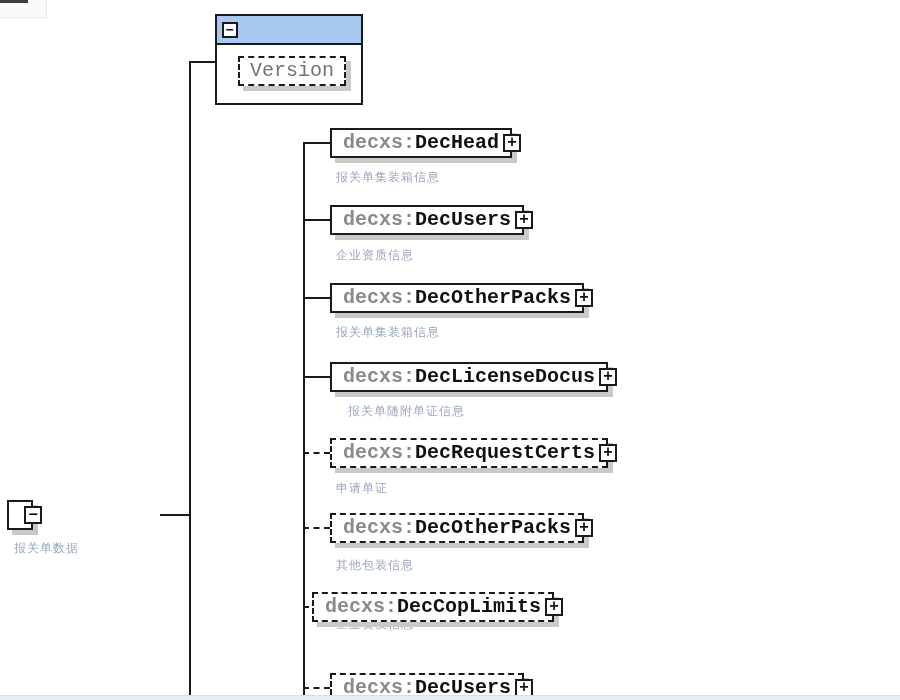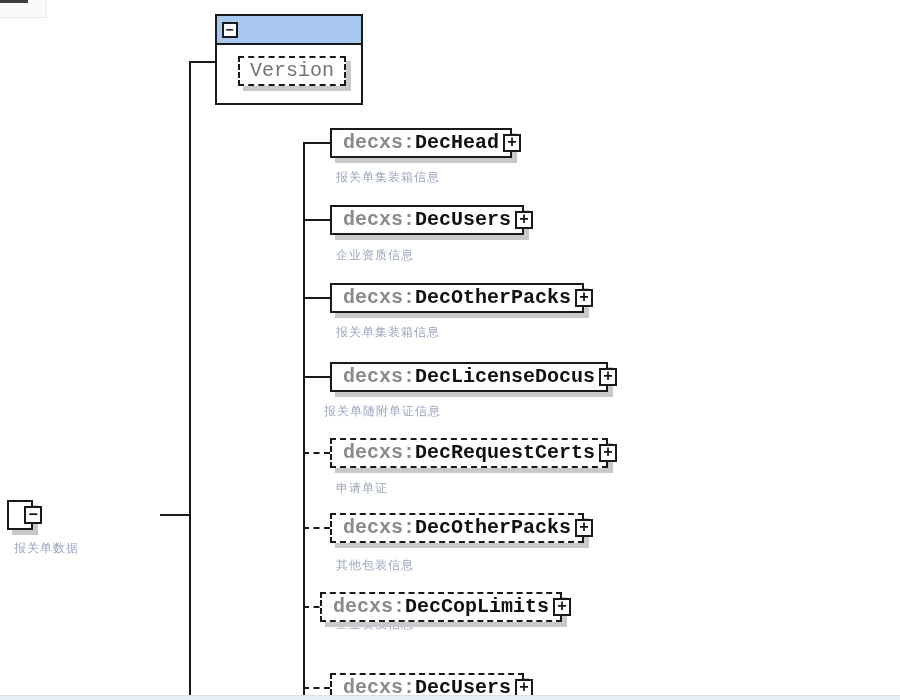--- a/index.html
+++ b/index.html
@@ -119,35 +119,35 @@
   <div class="node" style="left:330px;top:283px">
     <span class="prefix">decxs:</span><span class="nm">DecOtherPacks</span>
     <span class="toggle">+</span>
   </div>
   <div class="caption" style="left:336px;top:324px">报关单集装箱信息</div>
 
   <div class="node" style="left:330px;top:362px">
     <span class="prefix">decxs:</span><span class="nm">DecLicenseDocus</span>
     <span class="toggle">+</span>
   </div>
-  <div class="caption" style="left:324px;top:403px">报关单随附单证信息</div>
+  <div class="caption" style="left:348px;top:403px">报关单随附单证信息</div>
 
   <div class="node optional" style="left:330px;top:438px">
     <span class="prefix">decxs:</span><span class="nm">DecRequestCerts</span>
     <span class="toggle">+</span>
   </div>
   <div class="caption" style="left:336px;top:480px">申请单证</div>
 
   <div class="node optional" style="left:330px;top:513px">
     <span class="prefix">decxs:</span><span class="nm">DecOtherPacks</span>
     <span class="toggle">+</span>
   </div>
   <div class="caption" style="left:336px;top:557px">其他包装信息</div>
 
-  <div class="node optional" style="left:320px;top:592px">
+  <div class="node optional" style="left:312px;top:592px">
     <span class="prefix">decxs:</span><span class="nm">DecCopLimits</span>
     <span class="toggle">+</span>
   </div>
   <div class="caption" style="left:336px;top:616px">企业资质信息</div>
 
   <div class="node optional" style="left:330px;top:673px">
     <span class="prefix">decxs:</span><span class="nm">DecUsers</span>
     <span class="toggle">+</span>
   </div>
 

